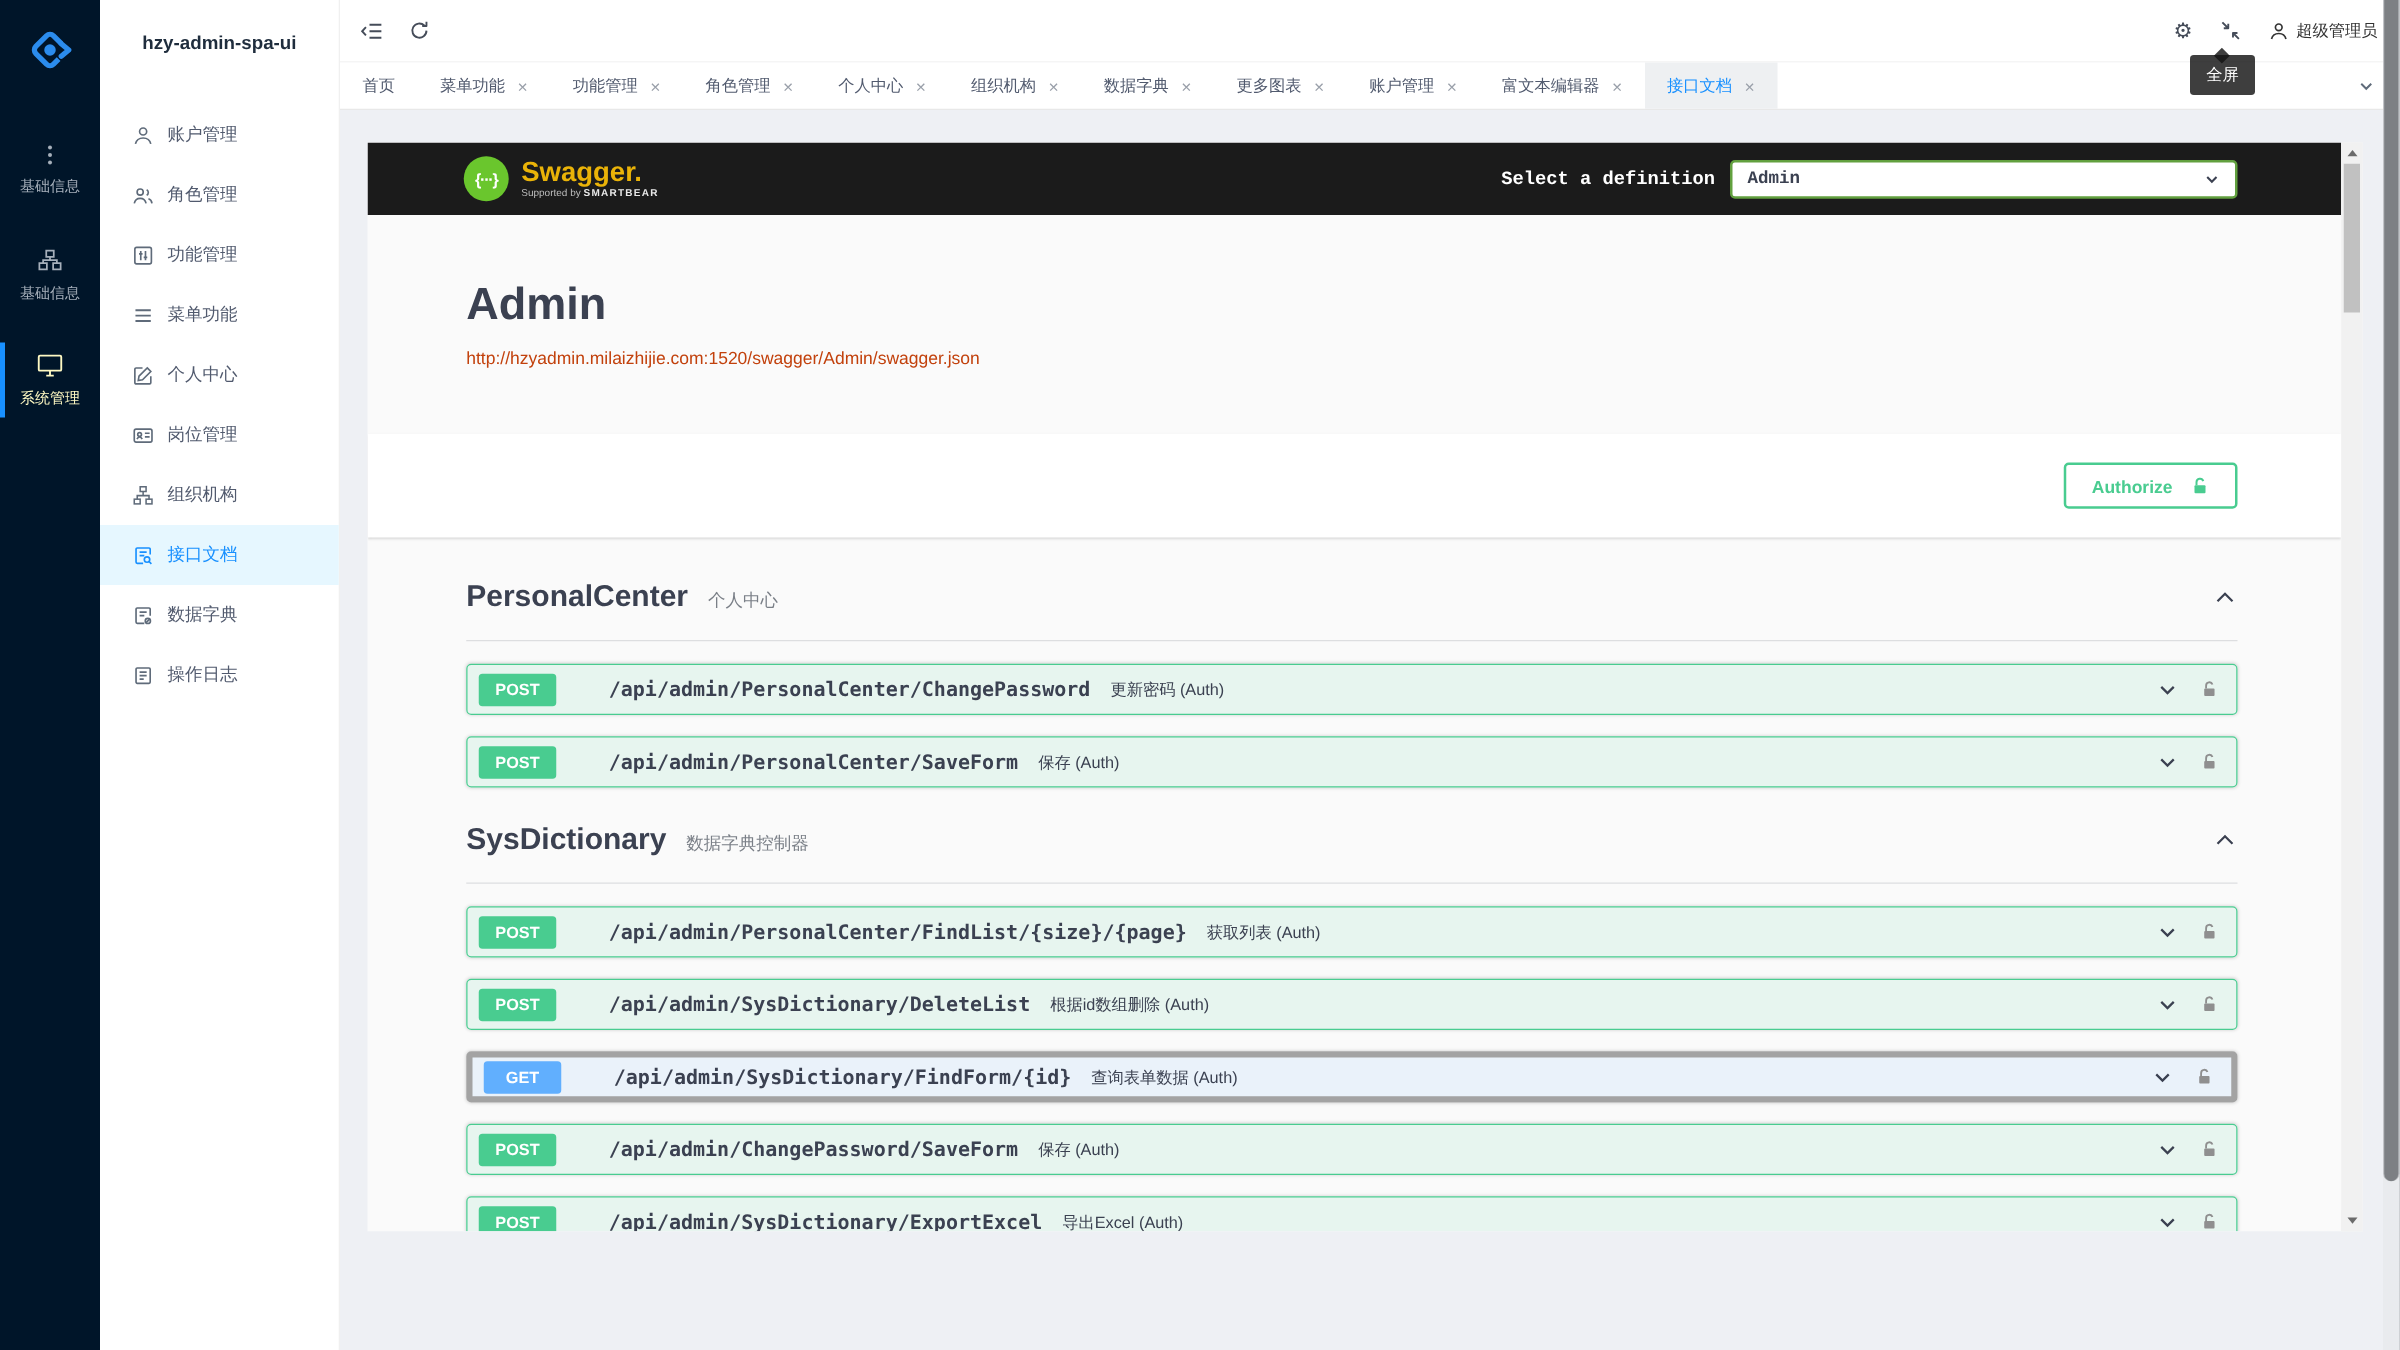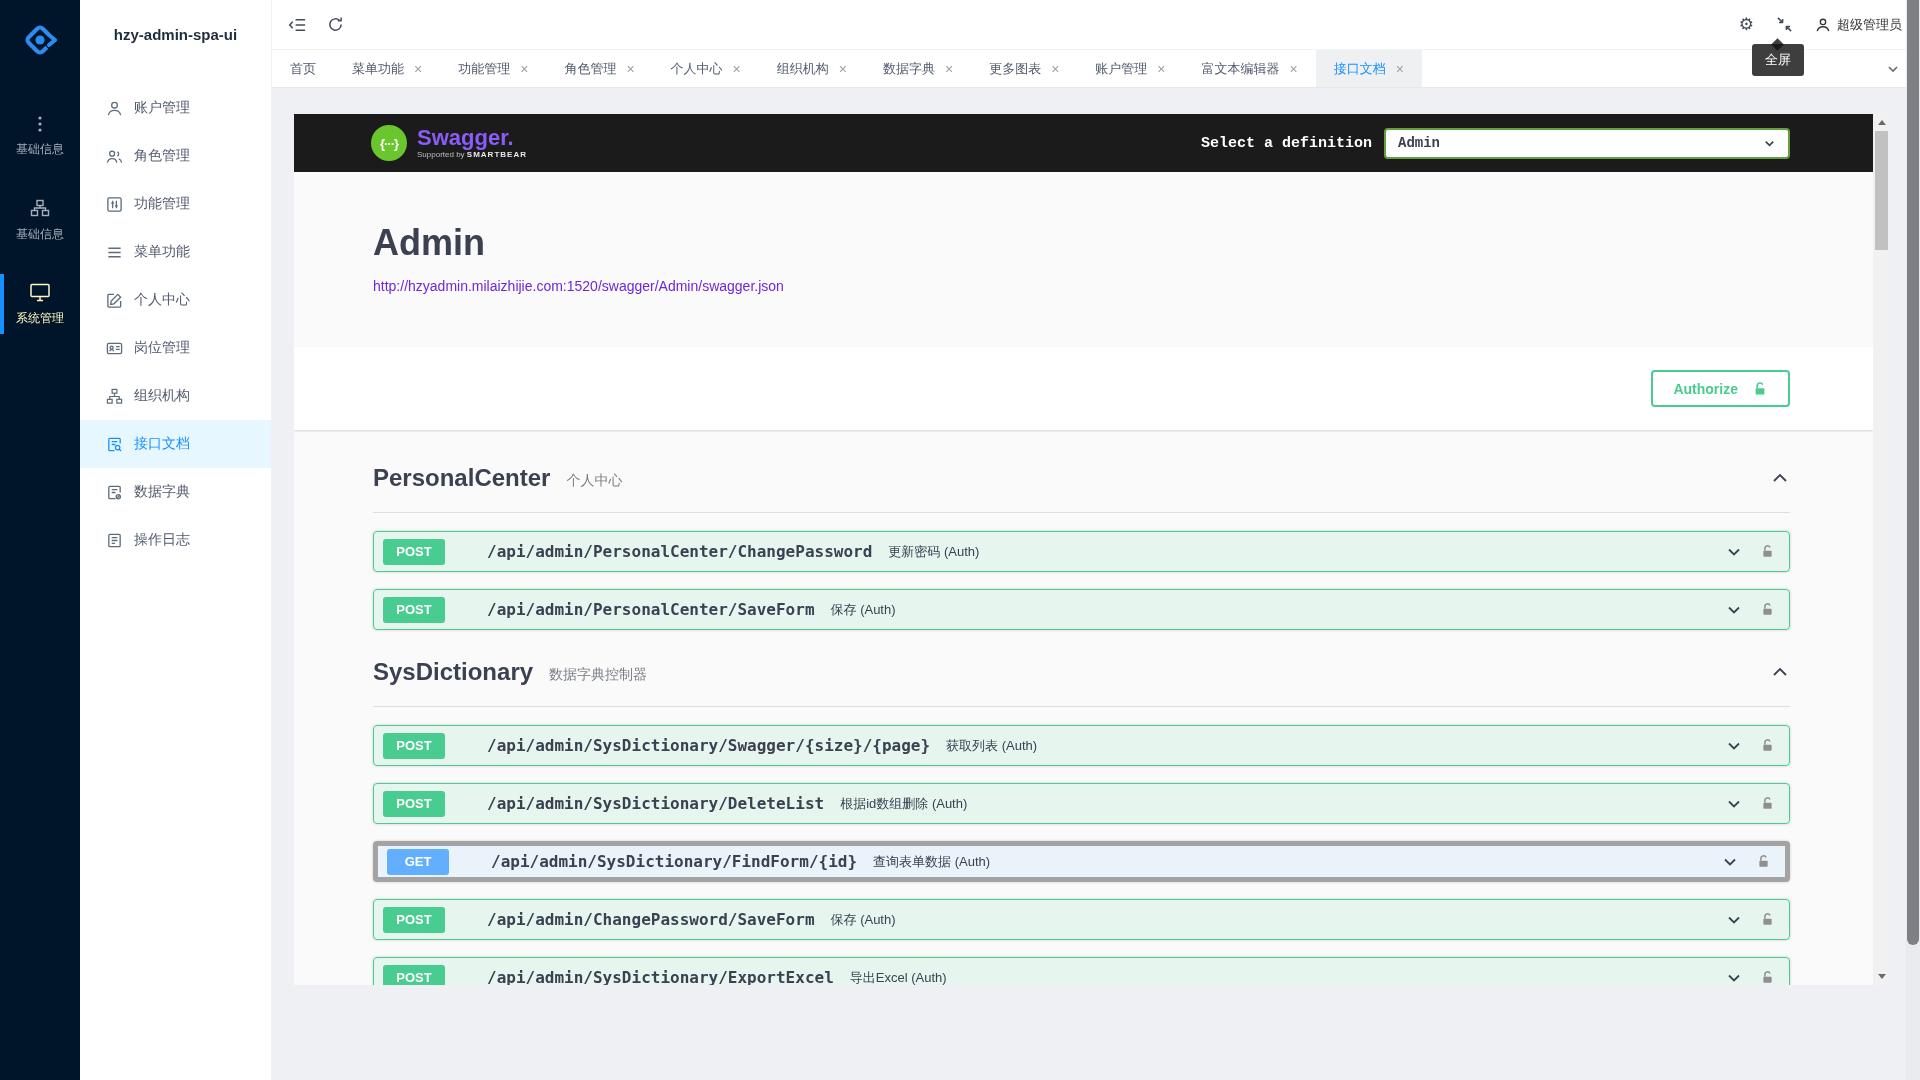--- a/index.html
+++ b/index.html
@@ -47,33 +47,33 @@
   .content { position:absolute; left:0; top:88px; width:1648px; height:992px; background:#eef0f4; overflow:hidden; }
 
   
   .swagger { position:absolute; left:22px; top:26px; width:1596px; height:871px; display:flex; background:#fafafa; }
   .sw-main { width:1579px; height:100%; overflow:hidden; }
   .sw-topbar { height:58px; background:#1b1b1b; display:flex; align-items:center; justify-content:space-between;
     padding:0 83px 0 77px; }
   .sw-logo { display:flex; align-items:center; gap:10px; }
   .sw-logo-circle { width:36px; height:36px; border-radius:50%; background:#6ac62d; color:#fff; display:flex;
     align-items:center; justify-content:center; font-weight:bold; font-size:13px; letter-spacing:-1px; }
-  .sw-logo-name { color:#8b5cf6; font-size:22px; font-weight:bold; line-height:20px; }
+  .sw-logo-name { color:#eab308; font-size:22px; font-weight:bold; line-height:20px; }
   .sw-logo-sub { color:#bdbdbd; font-size:8px; margin-top:2px; }
   .sw-logo-sub b { color:#e8e8e8; letter-spacing:1px; }
   .sw-select-wrap { display:flex; align-items:center; gap:12px;font-family:Liberation Mono, monospace; }
   .sw-select-label { color:#fff; font-weight:bold; font-size:15px; }
   .sw-select { width:406px; height:31px; background:#fff; border:2px solid #62a03f; border-radius:4px;
     display:flex; align-items:center; justify-content:space-between; padding:0 12px; cursor:pointer; }
   .sw-select .val { font-size:14px; font-weight:bold; color:#3b4151; }
 
   .sw-body { height:813px; overflow:hidden; padding:0; }
   .sw-info { height:175px; padding:50px 83px 0 79px; }
   .sw-title { font-size:36px; font-weight:bold; color:#3b4151; }
-  .sw-url { margin-top:14px; font-size:14px; color:#6d28d9; text-decoration:none; display:inline-block; }
+  .sw-url { margin-top:14px; font-size:14px; color:#c2410c; text-decoration:none; display:inline-block; }
   .sw-scheme { height:83px; background:#ffffff; box-shadow:0 1px 2px 0 rgba(0,0,0,.15);
     display:flex; align-items:center; justify-content:flex-end; padding:0 83px 0 79px; }
   .authorize-btn { display:flex; align-items:center; gap:14px; height:37px; padding:0 20px;
     background:#fff; border:2px solid #49cc90; border-radius:4px; color:#49cc90; font-weight:bold;
     font-size:14px; cursor:pointer; }
 
   .sw-sections { padding:48px 83px 0 79px; }
   .op-section-head { display:flex; align-items:center; height:30px; margin-bottom:18px;
     border-bottom:1px solid rgba(59,65,81,.15); padding-bottom:34px; cursor:pointer; }
   .op-section-name { font-size:24px; font-weight:bold; color:#3b4151; }
@@ -410,21 +410,21 @@
               <span class="op-section-desc">数据字典控制器</span>
               <span class="caret">
                 <svg width="20" height="20" viewBox="0 0 20 20" fill="none" stroke="currentColor" stroke-width="1.8">
                     <path d="M4 13l6-6 6 6"></path>
                   </svg>
               </span>
             </div>
 
             <div class="op-row" data-method="POST">
               <span class="op-method">POST</span>
-              <span class="op-path">/api/admin/SysDictionary/Swagger/{size}/{page}</span>
+              <span class="op-path">/api/admin/PersonalCenter/FindList/{size}/{page}</span>
               <span class="op-desc">获取列表 (Auth)</span>
               <span class="op-right">
                 <svg width="16" height="16" viewBox="0 0 16 16" fill="none" stroke="#3b4151" stroke-width="1.8">
                     <path d="M3 5.5l5 5 5-5"></path>
                   </svg>
                 <svg width="15" height="15" viewBox="0 0 20 20">
                     <path d="M6.5 9V6a3.5 3.5 0 0 1 6.8-1.2" fill="none" stroke="#8f8f8f" stroke-width="2"></path>
                     <rect x="4.5" y="9" width="11" height="8" rx="1" fill="#8f8f8f"></rect>
                   </svg>
               </span>

